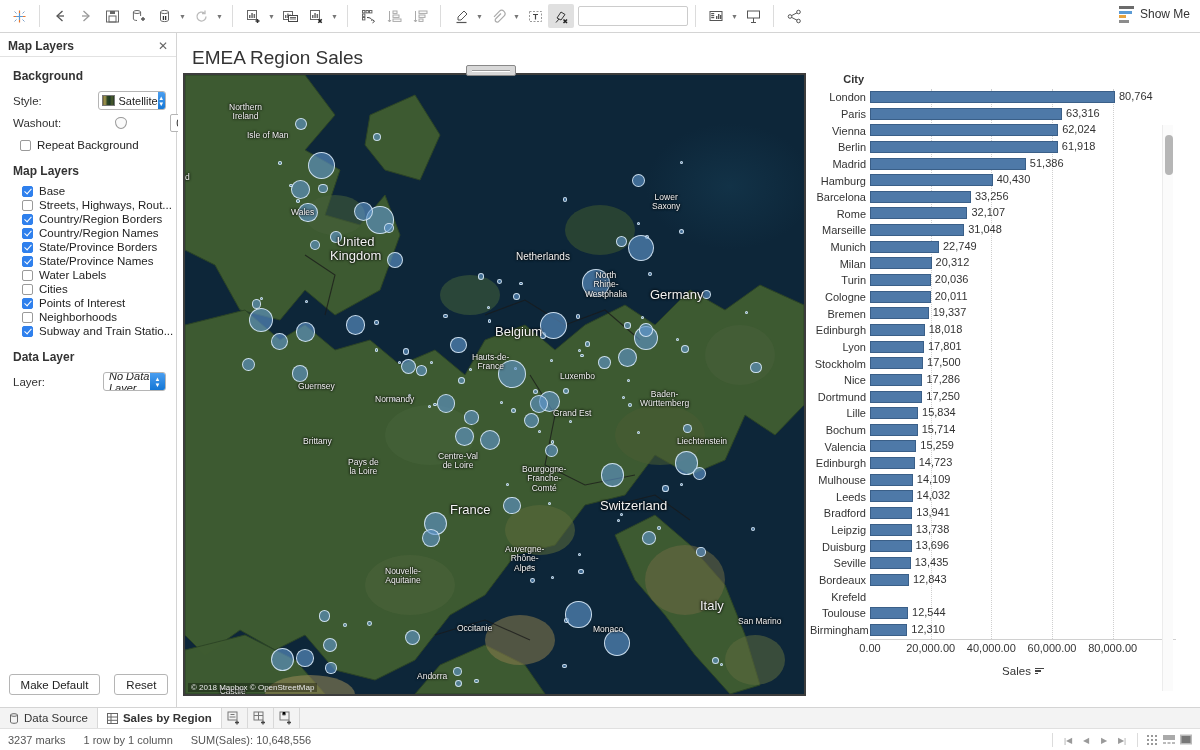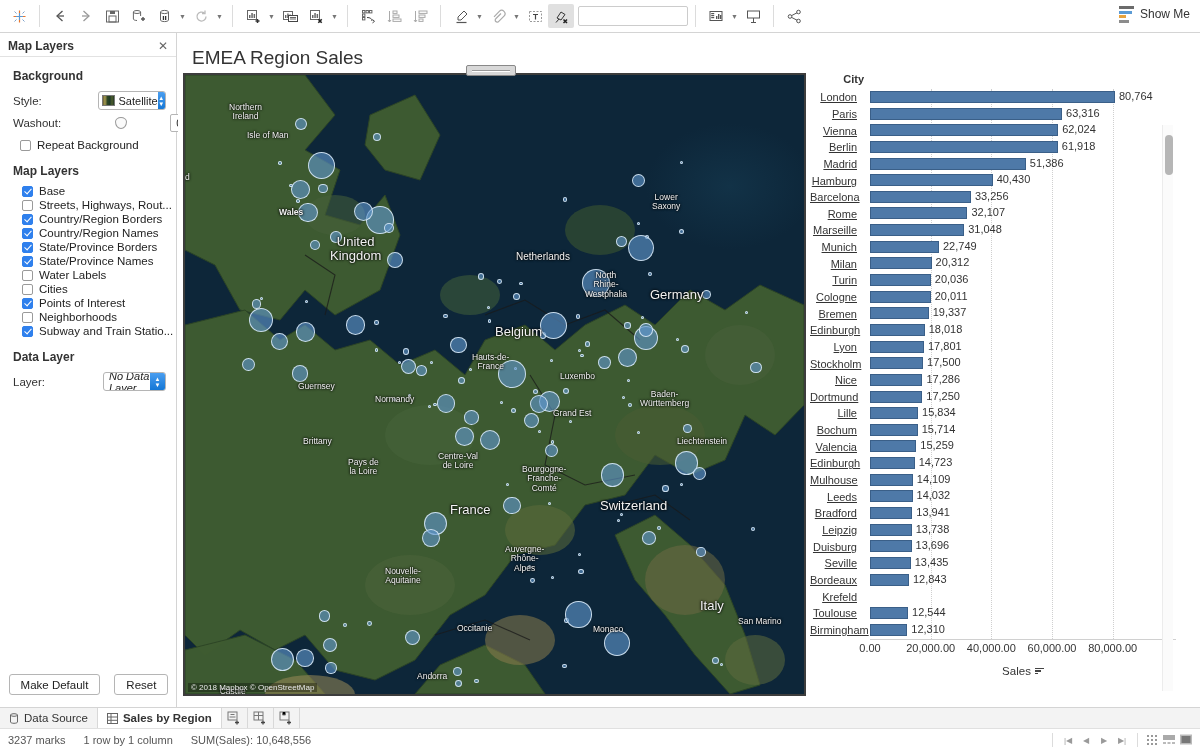--- a/index.html
+++ b/index.html
@@ -156,22 +156,22 @@
 
   
   .chart { position: absolute; left: 632px; top: 40px; width: 366px; height: 623px; }
   .chart-hdr {
     height: 16px; font-weight: bold; font-size: 11px; color: #333;
     text-align: right; padding-right: 6px; width: 60px;
   }
   .bars { position: relative; }
   .brow { display: flex; align-items: center; height: 16.65px; }
   .bname {
-    width: 60px; text-align: right; padding-right: 13px; font-size: 11px;
-    color: #333; white-space: nowrap; overflow: hidden; text-decoration: underline;
+    width: 60px; text-align: right; padding-right: 4px; font-size: 11px;
+    color: #333; white-space: nowrap; overflow: hidden;
   }
   .btrack { position: relative; flex: 1; height: 100%; }
   .bar {
     position: absolute; left: 0; top: 2px; height: 12px;
     background: #4e79a8; border: 1px solid #3a5f88;
   }
   .bval {
     position: absolute; top: 1px; font-size: 11px; color: #333; white-space: nowrap;
   }
   .grid {
@@ -698,21 +698,21 @@
             <div class="mark" style="left: 495.67px; top: 269.675px; width: 8.61944px; height: 8.61944px;"></div>
             <div class="mark" style="left: 137.633px; top: 562.754px; width: 14.5908px; height: 14.5908px;"></div>
             <div class="mark" style="left: 86.1448px; top: 573.162px; width: 23.0234px; height: 23.0234px;"></div>
             <div class="mark" style="left: 111.072px; top: 574.348px; width: 17.7337px; height: 17.7337px;"></div>
             <div class="mark" style="left: 140.437px; top: 587.245px; width: 11.3755px; height: 11.3755px;"></div>
           </div>
         <div id="map-labels">
             <div class="maplbl" style="left: 32px; top: 28px; font-size: 8.5px; text-align: center; line-height: 1.1; margin-left: 12px;">Northern<br>Ireland</div>
             <div class="maplbl" style="left: 62px; top: 56px; font-size: 8.5px; text-align: center; line-height: 1.1;">Isle of Man</div>
             <div class="maplbl" style="left: 0px; top: 98px; font-size: 8.5px; text-align: center; line-height: 1.1;">d</div>
-            <div class="maplbl" style="left: 94px; top: 133px; font-size: 8.5px; text-align: center; line-height: 1.1; font-weight: bold;">Wales</div>
+            <div class="maplbl" style="left: 106px; top: 133px; font-size: 8.5px; text-align: center; line-height: 1.1;">Wales</div>
             <div class="maplbl" style="left: 145px; top: 160px; font-size: 13px; text-align: center; line-height: 1.1;">United<br>Kingdom</div>
             <div class="maplbl" style="left: 331px; top: 176px; font-size: 10px; text-align: center; line-height: 1.1;">Netherlands</div>
             <div class="maplbl" style="left: 467px; top: 118px; font-size: 8.5px; text-align: center; line-height: 1.1;">Lower<br>Saxony</div>
             <div class="maplbl" style="left: 400px; top: 196px; font-size: 8.5px; text-align: center; line-height: 1.1;">North<br>Rhine-<br>Westphalia</div>
             <div class="maplbl" style="left: 465px; top: 213px; font-size: 13px; text-align: center; line-height: 1.1;">Germany</div>
             <div class="maplbl" style="left: 310px; top: 250px; font-size: 13px; text-align: center; line-height: 1.1;">Belgium</div>
             <div class="maplbl" style="left: 113px; top: 307px; font-size: 8.5px; text-align: center; line-height: 1.1;">Guernsey</div>
             <div class="maplbl" style="left: 287px; top: 278px; font-size: 8.5px; text-align: center; line-height: 1.1;">Hauts-de-<br>France</div>
             <div class="maplbl" style="left: 375px; top: 297px; font-size: 8.5px; text-align: center; line-height: 1.1;">Luxembo</div>
             <div class="maplbl" style="left: 190px; top: 320px; font-size: 8.5px; text-align: center; line-height: 1.1;">Normandy</div>

